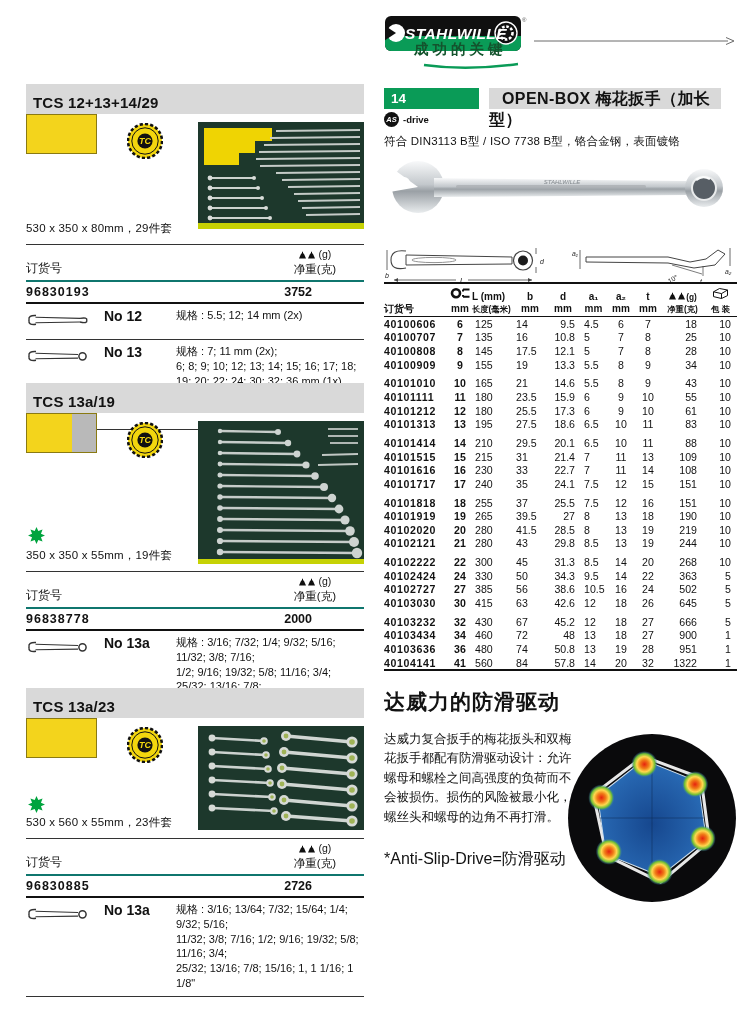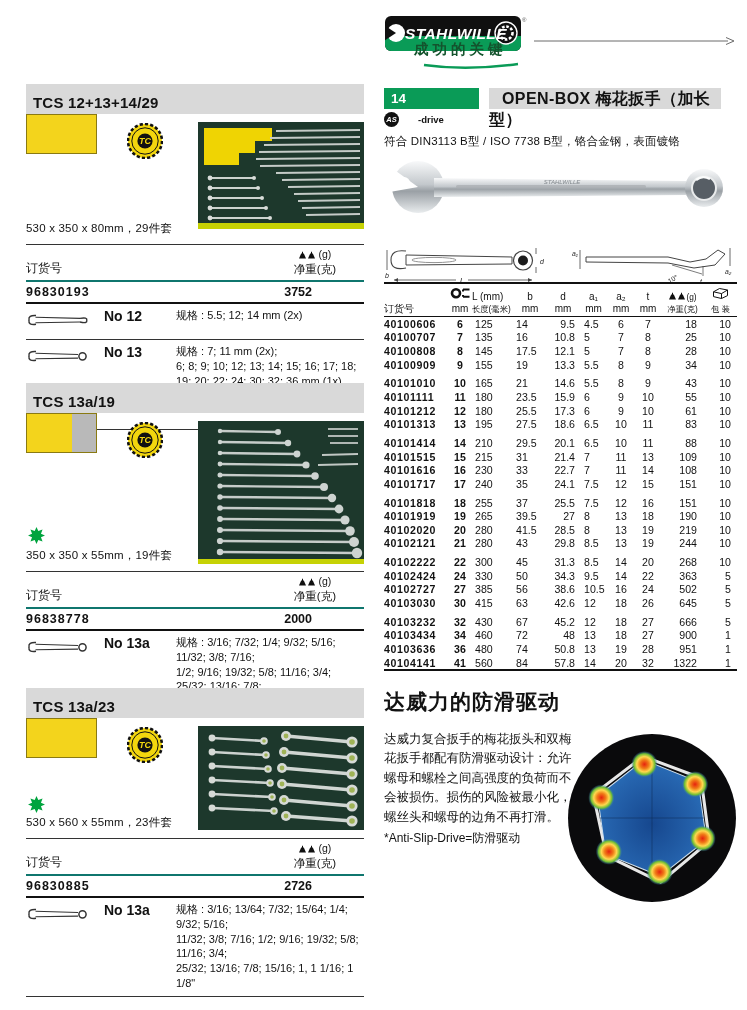--- a/index.html
+++ b/index.html
@@ -29,49 +29,49 @@
   .ot-vals .owt{padding-right:52px;font-weight:bold}
   .item-row{display:flex;align-items:flex-start;border-bottom:1px solid #333;padding:4px 0 5px 0}
   .item-icon{width:78px;flex:none;padding-top:2px}
   .item-no{width:72px;flex:none;font-weight:bold;font-size:14px}
   .item-spec{flex:1;font-size:11px;line-height:1.35;white-space:pre-line}
   
   .rcol{position:absolute;left:384px;top:0;width:353px;height:1010px}
   .tagline{position:absolute;left:30px;top:40px;color:#14532d;font-size:14.5px;font-weight:bold;letter-spacing:4px}
   .hdr-green{position:absolute;left:0;top:88px;width:95px;height:21px;background:#0a9b57;color:#fff;font-weight:bold;font-size:13.5px;padding:0;line-height:21px;text-indent:7px}
   .hdr-gray{position:absolute;left:105px;top:88px;width:232px;height:21px;background:#d9d9d9;font-weight:bold;font-size:16px;line-height:21px;text-indent:13px;letter-spacing:.4px}
-  .asdrive{position:absolute;left:0;top:112px;display:flex;align-items:center;gap:19px}
+  .asdrive{position:absolute;left:0;top:112px;display:flex;align-items:center;gap:4px}
   .asdrive .ascircle{width:15px;height:15px;border-radius:50%;background:#111;color:#fff;font-size:7.5px;font-style:italic;font-weight:bold;display:flex;align-items:center;justify-content:center}
   .asdrive .assuffix{font-size:9.5px;font-weight:bold}
   .compliance{position:absolute;left:0;top:134px;font-size:11.5px;letter-spacing:.2px}
   
   .spec-table-wrap{position:absolute;left:0;top:282px;width:353px}
   table.spec{width:100%;border-collapse:collapse;border-top:2px solid #111;border-bottom:2px solid #111;font-size:10.6px}
-  table.spec thead th{vertical-align:bottom;font-weight:normal;font-size:10px;line-height:1.15;padding:3px 0 2px 0;border-bottom:1.5px solid #111}
+  table.spec thead th{vertical-align:bottom;font-weight:bold;font-size:10px;line-height:1.15;padding:3px 0 2px 0;border-bottom:1.5px solid #111}
   table.spec .h-sm{font-size:8.3px}
   table.spec td{padding:.8px 0;white-space:nowrap}
   table.spec td:nth-child(1){text-align:left;font-weight:bold;letter-spacing:.6px}
   table.spec th:nth-child(1){text-align:left}
   table.spec td:nth-child(2){text-align:center;font-weight:bold}
   table.spec td:nth-child(3){text-align:left;padding-left:3px}
   table.spec th:nth-child(3){text-align:left}
   table.spec td:nth-child(4){text-align:left;padding-left:2px}
   table.spec td:nth-child(5){text-align:right;padding-right:5px}
   table.spec td:nth-child(6){text-align:left;padding-left:4px}
   table.spec td:nth-child(7){text-align:center}
   table.spec td:nth-child(8){text-align:center}
   table.spec td:nth-child(9){text-align:right;padding-right:7px}
   table.spec td:nth-child(10){text-align:right;padding-right:6px}
   table.spec tr.group-start td{padding-top:6px}
   
   .antislip{position:absolute;left:0;top:688px;width:353px}
   .antislip h2{margin:0 0 14px 0;font-size:21px;letter-spacing:1px}
   .as-flex{display:flex}
   .as-text{width:190px;flex:none;font-size:12.5px;line-height:1.55}
-  .as-note{margin-top:2px;font-size:12px}
+  .as-note{margin-top:20px;font-size:16px}
   .hexwrap{margin-left:-8px;margin-top:2px}
 </style>
 </head>
 <body>
 
 <svg width="0" height="0" style="position:absolute">
   <defs>
     <g id="icon-openend">
       <path d="M10,5.5 Q2,5 3,10.2 Q2,15.3 10,14.3" fill="none" stroke="#333" stroke-width="1.4"></path>
       <line x1="9.5" y1="7.3" x2="54" y2="8.4" stroke="#333" stroke-width="1.1"></line>

